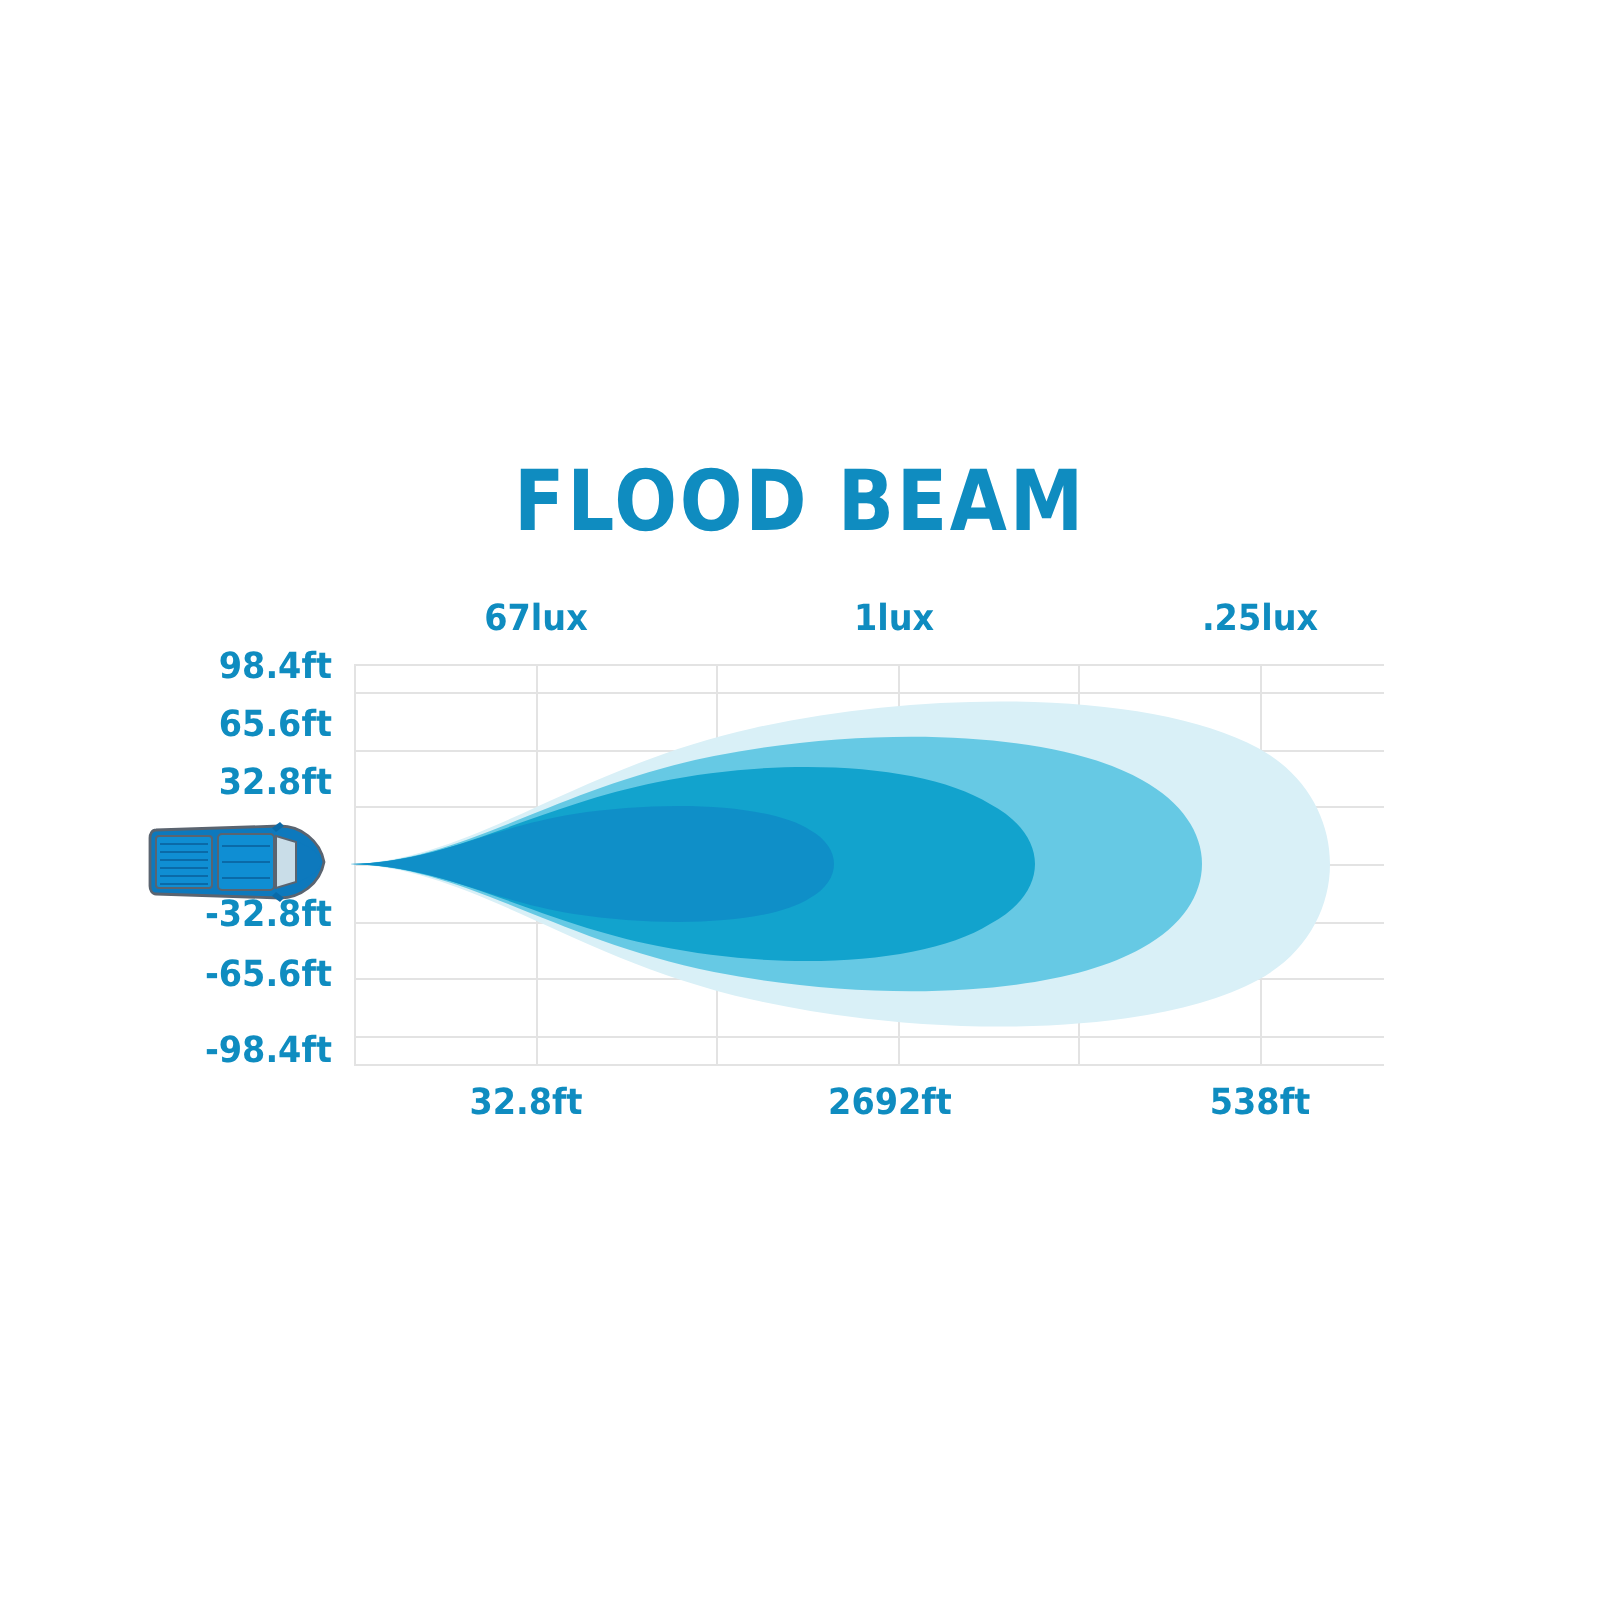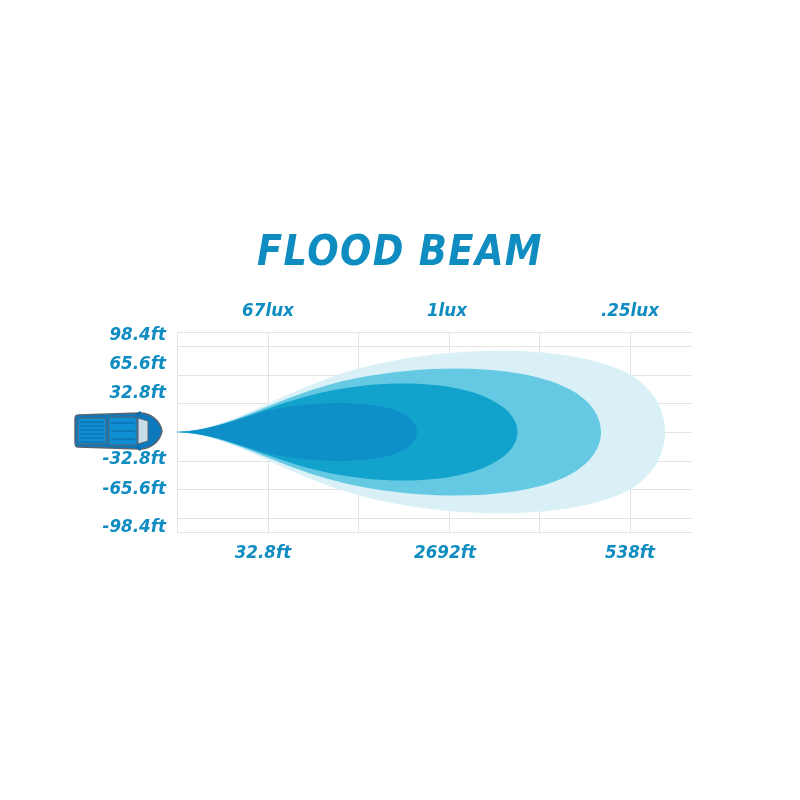--- a/index.html
+++ b/index.html
@@ -11,21 +11,20 @@
     width: 800px;
     height: 800px;
     font-family: "Liberation Sans", sans-serif;
     -webkit-font-smoothing: antialiased;
   }
   #chart-root {
     position: relative;
     width: 692px;
     height: 800px;
     overflow: hidden;
-    font-style: italic;
   }
 
   
   .chart-title {
     position: absolute;
     left: 0;
     top: 228px;
     width: 800px;
     text-align: center;
     font-family: "DejaVu Sans", sans-serif;

